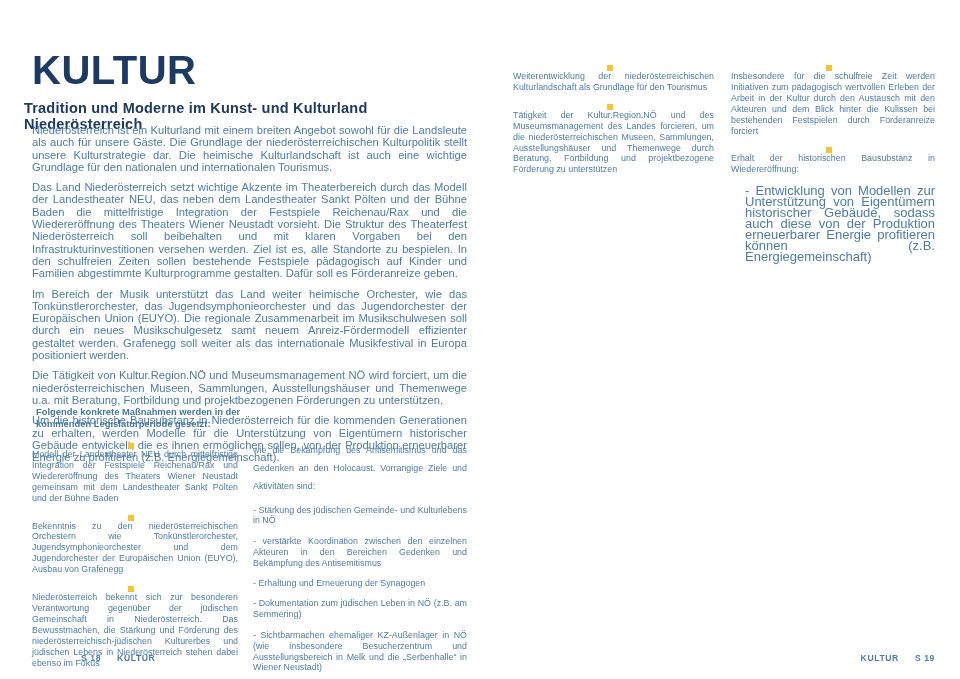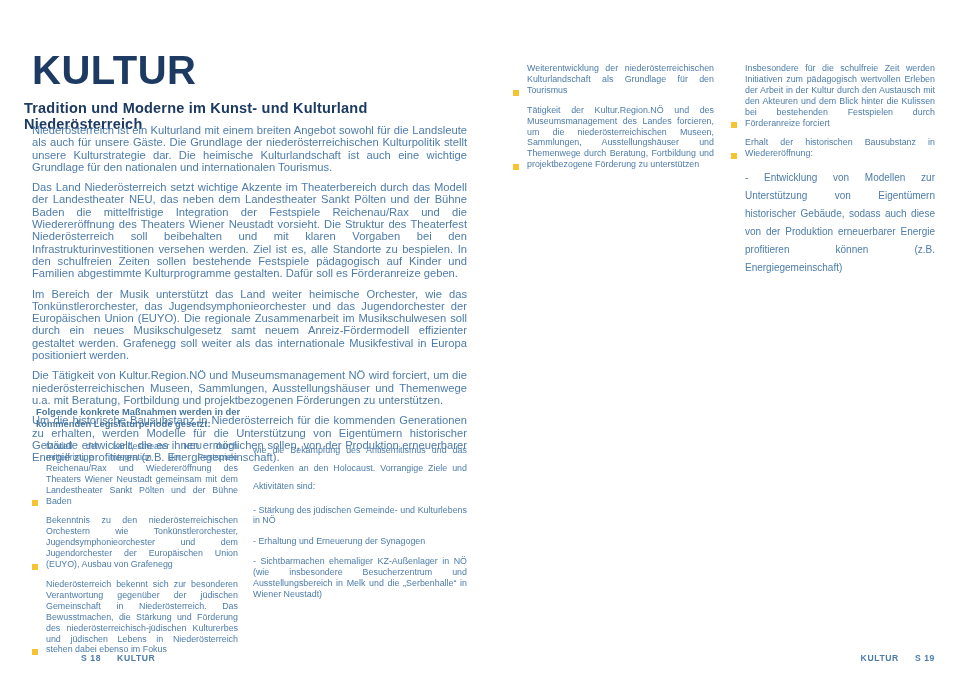--- a/index.html
+++ b/index.html
@@ -30,41 +30,41 @@
     position:absolute;left:32px;top:406px;width:435px;
   }
   .m-intro{
     width:255px;font-size:9.4px;line-height:12px;font-weight:bold;
     color:#46779f;margin:0 0 11px 4px;
   }
   .m-cols{display:flex;gap:15px;}
   .m-col1{width:206px;}
   .m-col2{width:214px;}
   
-  .mi{display:flex;align-items:flex-end;margin-bottom:9px;}
+  .mi{display:flex;align-items:center;margin-bottom:9px;flex-direction:column;}
   .sq{width:6px;height:6px;background:#f6c433;flex:none;margin:2px 8px 0 0;}
   .mi-text{
     font-size:8.9px;line-height:10.9px;color:#4d7ca9;text-align:justify;flex:1;
   }
   .dash-p{
     font-size:8.9px;line-height:10.9px;color:#4d7ca9;text-align:justify;
     margin:0 0 9.5px 0;
   }
   .cont-p{
     font-size:8.9px;line-height:18px;color:#4d7ca9;text-align:justify;
     margin:0 0 9.5px 0;
   }
   
   .right-cols{
     position:absolute;left:513px;top:63px;display:flex;gap:17px;
   }
   .r-col1{width:201px;}
   .r-col2{width:204px;}
   .sub-dash{
-    font-size:10px;line-height:18px;color:#4d7ca9;text-align:justify;
+    font-size:13px;line-height:11px;color:#4d7ca9;text-align:justify;
     margin:9.5px 0 0 14px;
   }
   
   .footer{
     position:absolute;top:653px;font-size:8.6px;font-weight:bold;
     color:#4d7ca9;letter-spacing:0.6px;white-space:nowrap;
   }
   .footer-left{left:33px;margin-left:48px;}
   .footer-right{right:25px;}
   .footer .gap{display:inline-block;width:16px;}
@@ -96,21 +96,23 @@
         <span class="mi-text">Bekenntnis zu den niederösterreichischen Orchestern wie Tonkünstlerorchester, Jugendsymphonieorchester und dem Jugendorchester der Europäischen Union (EUYO), Ausbau von Grafenegg</span>
       </div>
       <div class="mi">
         <span class="sq"></span>
         <span class="mi-text">Niederösterreich bekennt sich zur besonderen Verantwortung gegenüber der jüdischen Gemeinschaft in Niederösterreich. Das Bewusstmachen, die Stärkung und Förderung des niederösterreichisch-jüdischen Kulturerbes und jüdischen Lebens in Niederösterreich stehen dabei ebenso im Fokus</span>
       </div>
     </div>
     <div class="m-col2">
       <p class="cont-p">wie die Bekämpfung des Antisemitismus und das Gedenken an den Holocaust. Vorrangige Ziele und Aktivitäten sind:</p>
       <p class="dash-p">- Stärkung des jüdischen Gemeinde- und Kulturlebens in NÖ</p>
+      <p class="dash-p">- verstärkte Koordination zwischen den einzelnen Akteuren in den Bereichen Gedenken und Bekämpfung des Antisemitismus</p>
       <p class="dash-p">- Erhaltung und Erneuerung der Synagogen</p>
+      <p class="dash-p">- Dokumentation zum jüdischen Leben in NÖ (z.B. am Semmering)</p>
       <p class="dash-p">- Sichtbarmachen ehemaliger KZ-Außenlager in NÖ (wie insbesondere Besucherzentrum und Ausstellungsbereich in Melk und die „Serbenhalle“ in Wiener Neustadt)</p>
     </div>
   </div>
 </div>
 
 <div class="right-cols">
   <div class="r-col1">
     <div class="mi">
       <span class="sq"></span>
       <span class="mi-text">Weiterentwicklung der niederösterreichischen Kulturlandschaft als Grundlage für den Tourismus</span>

